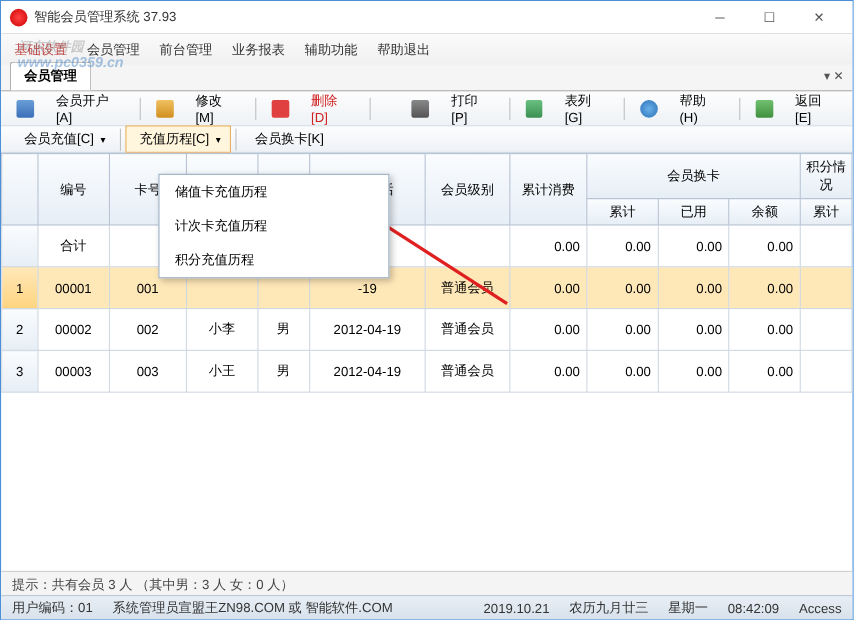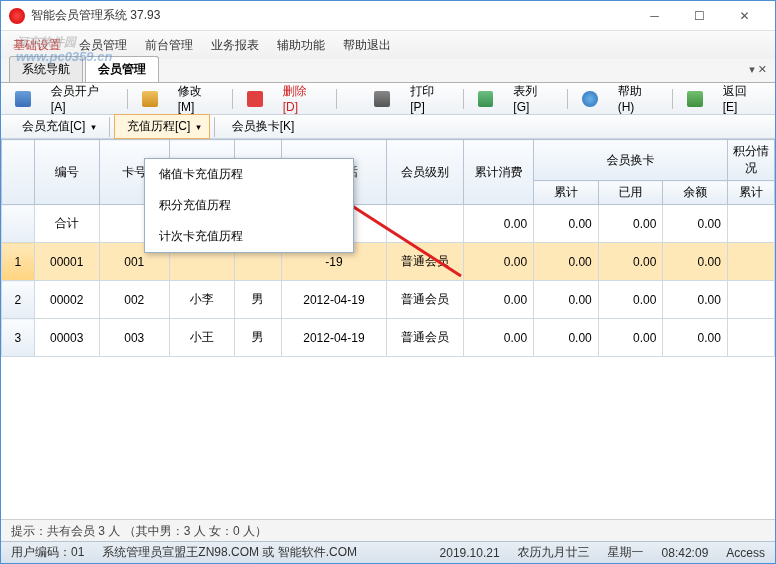--- a/index.html
+++ b/index.html
@@ -77,21 +77,20 @@
 <div class="menubar">
   <span class="red">基础设置</span>
   <span>会员管理</span>
   <span>前台管理</span>
   <span>业务报表</span>
   <span>辅助功能</span>
   <span>帮助退出</span>
 </div>
 
 <div class="tabstrip">
-  <div class="tab">系统导航</div>
   <div class="tab active">会员管理</div>
   <div class="tabctrl">▾ ✕</div>
 </div>
 
 <div class="toolbar">
   <div class="tbtn">
       <span class="ico ico-user"></span>
       <span>会员开户[A]</span>
     </div>
   <div class="sep"></div>
@@ -222,22 +221,22 @@
     <td class="num">0.00</td>
     <td class="num">0.00</td>
           <td></td>
   </tr>
 </tbody>
     </table>
 </div>
 
 <div class="popup">
   <div class="item">储值卡充值历程</div>
+  <div class="item">计次卡充值历程</div>
   <div class="item">积分充值历程</div>
-  <div class="item">计次卡充值历程</div>
 </div>
 
 <svg class="arrow-annot" width="160" height="110">
   <defs>
       <marker id="ah" markerWidth="10" markerHeight="10" refX="2" refY="3" orient="auto">
         <path d="M0,0 L0,6 L8,3 z" fill="#e02020"></path>
       </marker>
     </defs>
   <line x1="150" y1="100" x2="10" y2="10" stroke="#e02020" stroke-width="3" marker-end="url(#ah)"></line>
 </svg>

